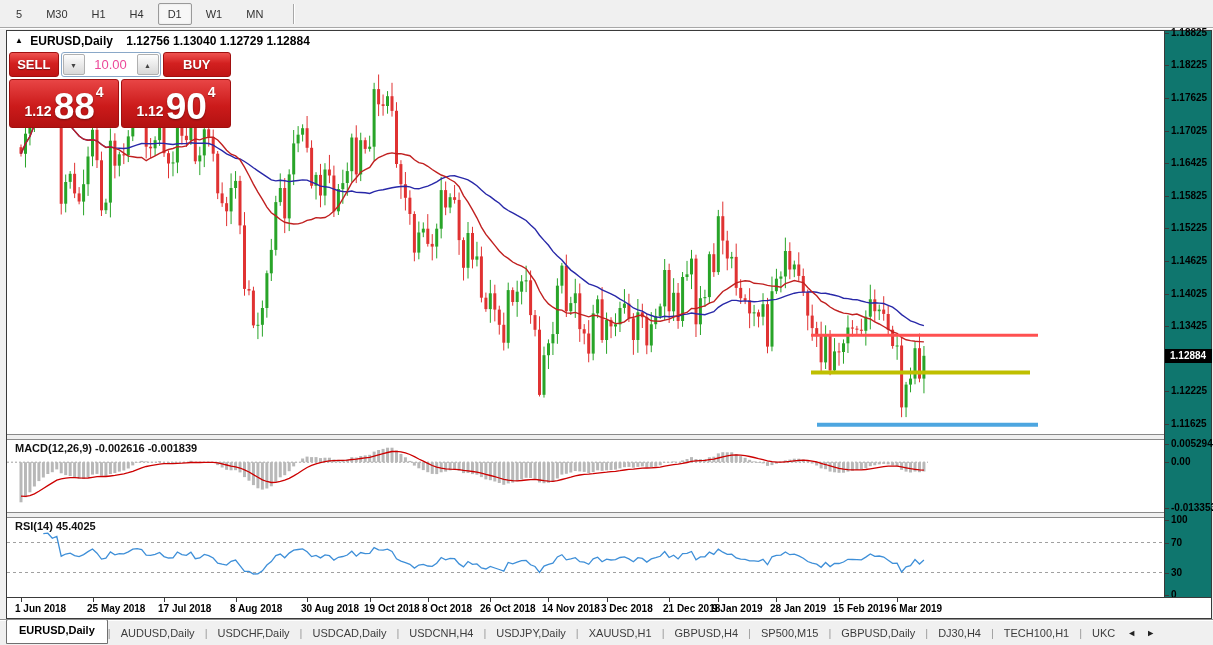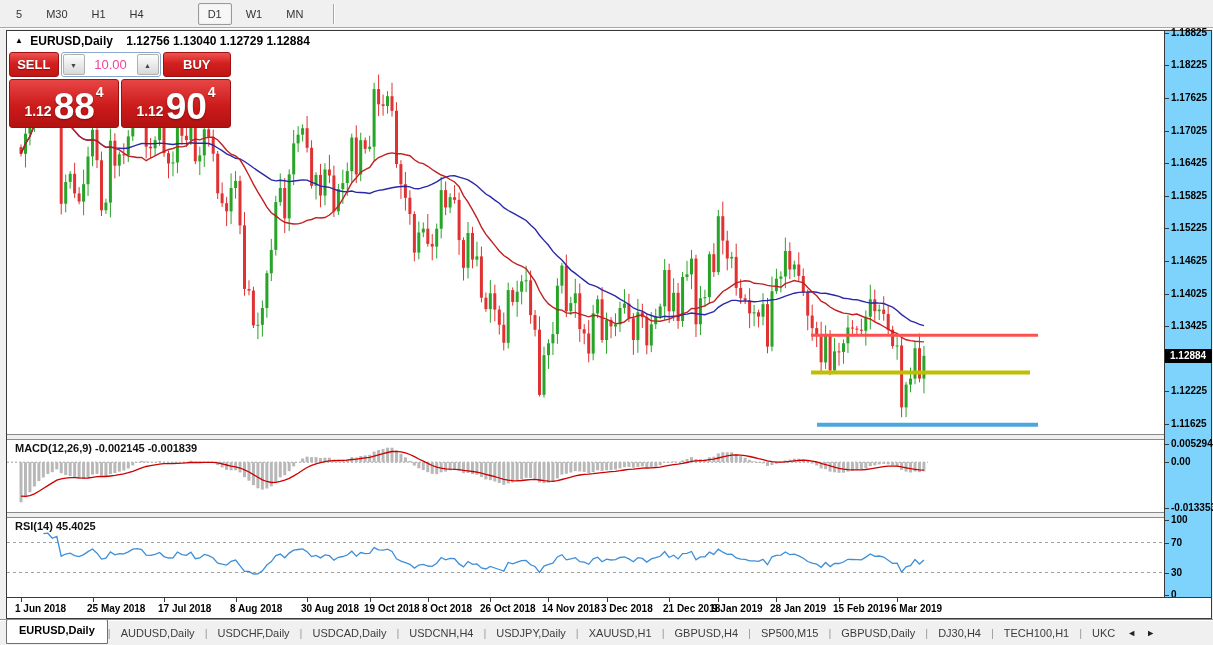--- a/index.html
+++ b/index.html
@@ -5,21 +5,21 @@
   * { box-sizing: border-box; margin: 0; padding: 0; }
   html,body { width:1213px; height:645px; overflow:hidden; }
   body { background:#f0f0f0; font-family:"Liberation Sans", sans-serif; position:relative; }
 
   
   #toolbar { position:absolute; left:0; top:0; width:1213px; height:28px;
     background:#f0f0f0; display:flex; align-items:center; padding-left:6px;
     border-bottom:1px solid #a8a8a8; box-shadow:0 1px 0 #ffffff; }
   .tf-btn { font-size:11px; color:#333; padding:4px 9px; margin-right:4px;
     border:1px solid transparent; border-radius:2px; cursor:default; }
-  .tf-btn.active { background:#f7f7f7; border:1px solid #9a9a9a; box-shadow:inset 0 0 2px #ddd;margin-left:40px; }
+  .tf-btn.active { background:#f7f7f7; border:1px solid #9a9a9a; box-shadow:inset 0 0 2px #ddd; }
   .toolbar-sep { width:2px; height:20px; margin-left:16px;
     border-left:1px solid #a8a8a8; border-right:1px solid #fff; }
 
   
   #chart-window { position:absolute; left:6px; top:30px; width:1206px; height:589px;
     background:#ffffff; border:1px solid #3a3a3a; }
   #main-panel { position:absolute; left:0; top:0; width:1157px; height:403px; background:#fff; }
   #main-svg, #macd-svg, #rsi-svg { display:block; }
   .splitter { position:absolute; left:0; width:1204px; height:6px; background:#f0f0f0;
     border-top:1px solid #8a8a8a; border-bottom:1px solid #8a8a8a; }
@@ -27,21 +27,21 @@
   #macd-panel { position:absolute; left:0; top:409px; width:1157px; height:72px; background:#fff; }
   #rsi-panel  { position:absolute; left:0; top:487px; width:1157px; height:79px; background:#fff; }
   .panel-label { position:absolute; left:8px; top:2px; font-size:11px; font-weight:700; color:#111; z-index:5; white-space:nowrap; }
 
   #chart-header { position:absolute; left:8px; top:3px; z-index:6; font-size:12px; font-weight:700; color:#000; white-space:nowrap; }
   #chart-header .tri { font-size:8px; vertical-align:2px; margin-right:4px; }
   #chart-header .ohlc { margin-left:10px; }
 
   
   #price-axis { position:absolute; left:1157px; top:0; width:47px; height:566px;
-    background:#7dd3fc; border-left:1px solid #3a3a3a; }
+    background:#0f766e; border-left:1px solid #3a3a3a; }
   .axis-lbl { position:absolute; left:0; padding-left:6px; font-size:10px; font-weight:700;
     color:#000; white-space:nowrap; line-height:12px; }
   .axis-lbl i { position:absolute; left:0; top:6px; width:4px; height:1px; background:#3a3a3a; }
   #price-tag { position:absolute; left:0; width:47px; height:14px; background:#000;
     color:#fff; font-size:10px; font-weight:700; line-height:14px; padding-left:5px; z-index:4; }
 
   
   #date-axis { position:absolute; left:0; top:566px; width:1204px; height:21px;
     background:#fff; border-top:1px solid #3a3a3a; }
   .date-lbl { position:absolute; top:5px; font-size:10px; font-weight:700; color:#000; white-space:nowrap; }
@@ -537,21 +537,21 @@
         <rect x="915.4" y="324.8" width="3" height="22.8" fill="#28a428"></rect>
         <polyline points="14.0,122.7 18.5,112.7 22.9,105.5 27.4,94.1 31.9,84.7 36.3,81.3 40.8,77.6 45.3,77.4 49.8,74.5 54.2,84.3 58.7,90.4 63.2,94.7 67.6,99.9 72.1,105.0 76.6,108.2 81.0,109.3 85.5,108.7 90.0,109.8 94.5,113.5 98.9,116.4 103.4,116.0 107.9,116.9 112.3,117.2 116.8,117.5 121.3,117.0 125.8,115.4 130.2,113.8 134.7,112.5 139.2,112.6 143.6,112.7 148.1,112.6 152.6,112.1 157.0,112.4 161.5,113.0 166.0,113.5 170.4,112.8 174.9,112.6 179.4,112.5 183.9,111.8 188.3,112.3 192.8,112.3 197.3,112.2 201.7,112.5 206.2,114.1 210.7,117.0 215.1,119.7 219.6,122.8 224.1,124.9 228.6,127.3 233.0,127.9 237.5,130.5 242.0,133.5 246.4,136.8 250.9,139.8 255.4,142.9 259.9,145.9 264.3,148.9 268.8,149.9 273.3,149.3 277.7,149.7 282.2,150.6 286.7,150.0 291.1,149.5 295.6,148.9 300.1,149.1 304.6,151.1 309.0,152.9 313.5,155.1 318.0,155.7 322.4,156.4 326.9,158.1 331.4,159.7 335.8,160.5 340.3,160.7 344.8,160.0 349.3,161.4 353.7,161.5 358.2,161.8 362.7,162.5 367.1,160.7 371.6,159.4 376.1,158.8 380.5,157.8 385.0,156.7 389.5,156.0 393.9,155.5 398.4,155.2 402.9,155.9 407.4,157.6 411.8,157.8 416.3,156.3 420.8,155.1 425.2,153.2 429.7,150.8 434.2,147.8 438.6,146.2 443.1,144.9 447.6,144.8 452.1,146.1 456.5,147.4 461.0,148.8 465.5,151.7 469.9,154.8 474.4,159.0 478.9,163.0 483.3,165.7 487.8,169.1 492.3,172.3 496.8,176.7 501.2,179.5 505.7,181.8 510.2,184.4 514.6,186.8 519.1,189.5 523.6,194.0 528.0,197.9 532.5,204.2 537.0,209.4 541.5,214.3 545.9,220.4 550.4,225.0 554.9,229.0 559.3,234.3 563.8,239.1 568.3,242.4 572.8,246.0 577.2,249.4 581.7,252.9 586.2,254.4 590.6,256.1 595.1,258.9 599.6,260.8 604.0,262.8 608.5,265.1 613.0,268.1 617.4,270.5 621.9,273.5 626.4,277.0 630.9,278.8 635.3,280.1 639.8,282.9 644.3,284.5 648.7,286.0 653.2,286.2 657.7,285.2 662.1,285.7 666.6,285.3 671.1,285.2 675.6,283.5 680.0,283.1 684.5,282.0 689.0,282.8 693.4,283.3 697.9,283.7 702.4,282.2 706.8,280.7 711.3,276.3 715.8,273.4 720.3,271.3 724.7,269.4 729.2,269.4 733.7,270.2 738.1,269.9 742.6,270.2 747.1,270.7 751.5,270.4 756.0,269.6 760.5,269.5 765.0,268.9 769.4,268.4 773.9,266.8 778.4,265.1 782.8,263.6 787.3,262.2 791.8,261.4 796.3,261.1 800.7,261.0 805.2,260.7 809.7,261.3 814.1,262.4 818.6,262.2 823.1,263.3 827.5,264.2 832.0,265.3 836.5,267.2 840.9,267.6 845.4,268.5 849.9,268.7 854.4,270.0 858.8,271.1 863.3,272.1 867.8,271.8 872.2,272.1 876.7,272.5 881.2,274.4 885.6,276.2 890.1,279.5 894.6,283.6 899.1,286.8 903.5,289.8 908.0,291.3 912.5,293.3 916.9,294.7" fill="none" stroke="#2828a8" stroke-width="1.4"></polyline>
         <polyline points="14.0,122.7 18.5,112.7 22.9,105.5 27.4,94.1 31.9,84.7 36.3,81.3 40.8,77.6 45.3,77.4 49.8,74.5 54.2,84.3 58.7,90.4 63.2,94.7 67.6,99.9 72.1,105.0 76.6,108.2 81.0,109.3 85.5,108.7 90.0,109.8 94.5,113.5 98.9,116.4 103.4,115.7 107.9,117.3 112.3,118.9 116.8,122.1 121.3,125.1 125.8,125.7 130.2,126.5 134.7,126.5 139.2,129.7 143.6,127.0 148.1,124.9 152.6,122.4 157.0,120.4 161.5,118.5 166.0,117.5 170.4,115.6 174.9,115.9 179.4,114.9 183.9,110.2 188.3,108.1 192.8,108.9 197.3,107.1 201.7,106.2 206.2,106.1 210.7,109.0 215.1,113.7 219.6,119.2 224.1,123.2 228.6,124.9 233.0,128.8 237.5,136.2 242.0,144.5 246.4,153.1 250.9,161.1 255.4,168.4 259.9,176.1 264.3,181.8 268.8,184.9 273.3,188.5 277.7,191.3 282.2,192.3 286.7,193.0 291.1,192.9 295.6,191.6 300.1,189.3 304.6,188.5 309.0,186.6 313.5,187.0 318.0,186.5 322.4,184.0 326.9,180.1 331.4,175.0 335.8,167.9 340.3,160.2 344.8,151.7 349.3,146.7 353.7,141.2 358.2,138.6 362.7,136.5 367.1,130.1 371.6,126.5 376.1,124.7 380.5,122.7 385.0,121.9 389.5,122.7 393.9,122.6 398.4,123.8 402.9,124.7 407.4,128.8 411.8,131.7 416.3,132.6 420.8,135.3 425.2,138.5 429.7,141.3 434.2,144.0 438.6,145.6 443.1,148.5 447.6,151.0 452.1,155.7 456.5,164.6 461.0,171.1 465.5,178.8 469.9,186.8 474.4,196.1 478.9,203.4 483.3,208.8 487.8,214.4 492.3,220.0 496.8,224.5 501.2,227.4 505.7,231.0 510.2,233.4 514.6,235.1 519.1,237.7 523.6,244.0 528.0,250.1 532.5,260.0 537.0,267.7 541.5,272.9 545.9,276.2 550.4,278.8 554.9,279.1 559.3,281.9 563.8,282.2 568.3,281.4 572.8,283.2 577.2,284.4 581.7,285.8 586.2,284.3 590.6,284.8 595.1,286.7 599.6,288.1 604.0,290.4 608.5,292.6 613.0,292.2 617.4,290.9 621.9,287.1 626.4,286.3 630.9,284.8 635.3,283.9 639.8,286.9 644.3,289.8 648.7,290.1 653.2,290.2 657.7,289.1 662.1,288.2 666.6,286.1 671.1,284.5 675.6,282.7 680.0,281.4 684.5,277.4 689.0,277.6 693.4,276.2 697.9,274.8 702.4,272.1 706.8,270.6 711.3,265.5 715.8,260.5 720.3,257.8 724.7,254.8 729.2,251.9 733.7,250.6 738.1,249.8 742.6,250.2 747.1,252.3 751.5,252.6 756.0,253.1 760.5,254.4 765.0,255.1 769.4,255.3 773.9,256.2 778.4,252.6 782.8,251.1 787.3,249.5 791.8,250.6 796.3,251.6 800.7,256.5 805.2,260.9 809.7,264.8 814.1,270.1 818.6,272.4 823.1,276.0 827.5,278.6 832.0,280.5 836.5,282.1 840.9,282.6 845.4,283.8 849.9,283.0 854.4,285.0 858.8,286.9 863.3,288.0 867.8,291.0 872.2,293.0 876.7,295.5 881.2,298.2 885.6,300.9 890.1,302.4 894.6,306.4 899.1,308.8 903.5,309.6 908.0,310.2 912.5,310.6 916.9,310.9" fill="none" stroke="#c02020" stroke-width="1.4"></polyline>
         <line x1="804" y1="304.2" x2="1031" y2="304.2" stroke="#ff5050" stroke-width="3"></line>
         <line x1="804" y1="341.6" x2="1023" y2="341.6" stroke="#bfbf00" stroke-width="4"></line>
         <line x1="810" y1="393.8" x2="1031" y2="393.8" stroke="#4da6e0" stroke-width="4"></line>
       </svg>
   </div>
   <div id="splitter-1" class="splitter"></div>
   <div id="macd-panel">
-    <div class="panel-label">MACD(12,26,9) -0.002145 -0.001839</div>
+    <div class="panel-label">MACD(12,26,9) -0.002616 -0.001839</div>
     <svg id="macd-svg" width="1157" height="72" xmlns="http://www.w3.org/2000/svg">
         <line x1="0" y1="22.2" x2="920.9399999999999" y2="22.2" stroke="#a0a0a0" stroke-width="1" stroke-dasharray="2 2"></line>
         <line x1="14" y1="22.2" x2="14" y2="62.3" stroke="#b8b8b8" stroke-width="3"></line>
         <line x1="18.47" y1="22.2" x2="18.47" y2="57.2" stroke="#b8b8b8" stroke-width="3"></line>
         <line x1="22.939999999999998" y1="22.2" x2="22.939999999999998" y2="52.3" stroke="#b8b8b8" stroke-width="3"></line>
         <line x1="27.41" y1="22.2" x2="27.41" y2="46.5" stroke="#b8b8b8" stroke-width="3"></line>
         <line x1="31.88" y1="22.2" x2="31.88" y2="41.1" stroke="#b8b8b8" stroke-width="3"></line>
         <line x1="36.349999999999994" y1="22.2" x2="36.349999999999994" y2="37.5" stroke="#b8b8b8" stroke-width="3"></line>
         <line x1="40.82" y1="22.2" x2="40.82" y2="34.0" stroke="#b8b8b8" stroke-width="3"></line>
         <line x1="45.29" y1="22.2" x2="45.29" y2="32.2" stroke="#b8b8b8" stroke-width="3"></line>

